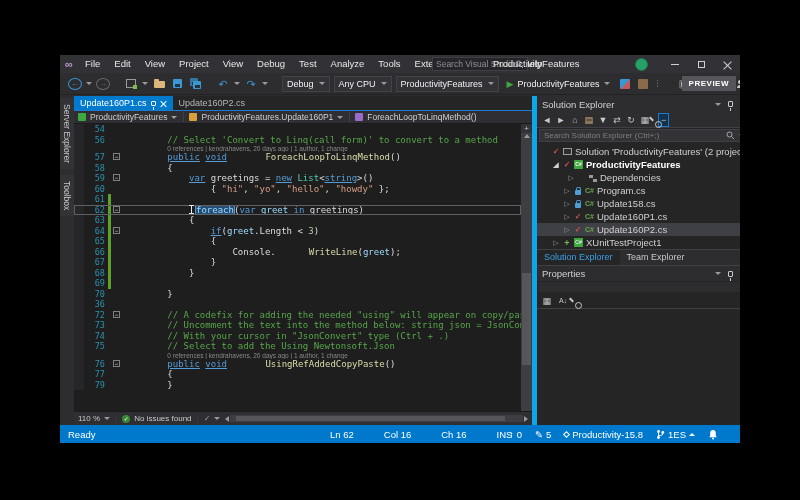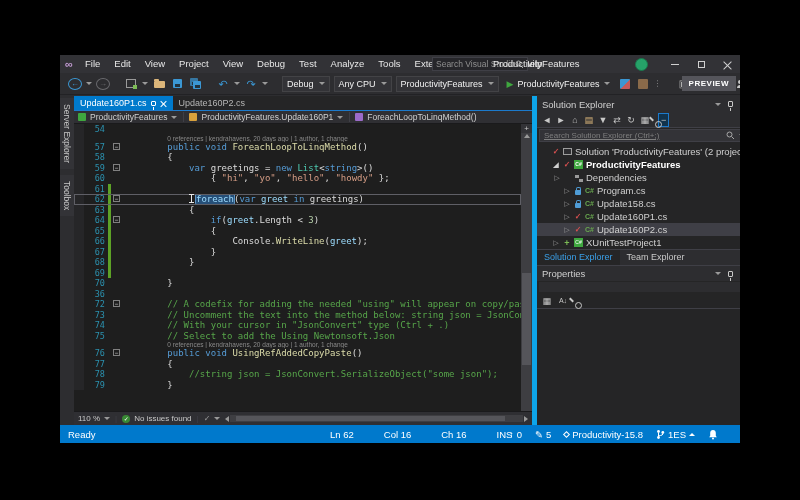--- a/index.html
+++ b/index.html
@@ -90,22 +90,22 @@
   .crow { display:flex; height:10.5px; line-height:10.5px; white-space:pre; }
   .crow.clrow { height:7px; line-height:7px; }
   .bpm { width:10px; background:#262628; flex:none; }
   .ln { width:24px; flex:none; text-align:right; color:#2b91af; padding-right:3px; font-size:8.5px; }
   .chg { width:3px; flex:none; } .chg.on { background:#5da226; }
   .om { width:13px; flex:none; position:relative; }
   .fold { position:absolute; left:2px; top:1px; width:7px; height:7px; border:1px solid #808080; color:#c8c8c8;
     font-size:6px; line-height:5px; text-align:center; background:#1e1e1e; }
   .codetext { flex:1; overflow:hidden; white-space:pre; }
   .crow.cur { outline:1px solid #5f5f66; outline-offset:-1px; }
-  .tk-c { color:#57a64a; } .tk-k { color:#569cd6; } .tk-s { color:#d69d85; }
-  .tk-ty { color:#4ec9b0; } .tk-m { color:#dcdcaa; } .tk-p { color:#9cdcfe; }
+  .tk-c { color:#57a64a; } .tk-k { color:#569cd6;text-decoration:underline; } .tk-s { color:#d69d85; }
+  .tk-ty { color:#4ec9b0; } .tk-m { color:#dcdcaa;margin-left:33px; } .tk-p { color:#9cdcfe; }
   .tk-nu { color:#b5cea8; } .tk-w { color:#dcdcdc; }
   .tk-ks { color:#9cdcfe; background:#264f78; outline:1px solid #5c93c3; border-radius:1px; }
   .tk-cl { color:#8a8a8a; font-size:6.5px; font-family:"Liberation Sans", sans-serif; }
   .ibeam { display:inline-block; position:relative; width:6px; height:9px; vertical-align:-1px; margin-right:1px; }
   .ibeam::before { content:""; position:absolute; left:2px; top:0; bottom:0; width:1px; background:#e8e8e8; }
   .ibeam::after { content:""; position:absolute; left:0; right:1px; top:0; bottom:0;
     border-top:1px solid #e8e8e8; border-bottom:1px solid #e8e8e8; }
 
   .vscroll { width:11px; flex:none; background:#3e3e42; position:relative; }
   .vs-split { position:absolute; top:0; left:0; right:0; height:9px; background:#333337; color:#c8c8c8;
@@ -141,21 +141,21 @@
   .xsm::before{ transform:rotate(45deg);} .xsm::after{ transform:rotate(-45deg);}
   .se-toolbar { height:16px; display:flex; align-items:center; gap:4px; padding:0 5px; background:#2d2d30;
     border-bottom:1px solid #3f3f46; }
   .se-ti { color:#c8c8c8; font-size:9px; line-height:12px; min-width:10px; text-align:center; }
   .se-ti.boxed { border:1px solid #1c7acc; background:#11334d; padding:0 2px; }
   .wrench { width:9px; height:9px; position:relative; }
   .wrench::before { content:""; position:absolute; left:1px; top:1px; width:5px; height:5px; border:1.5px solid #c8c8c8; border-radius:50%; }
   .wrench::after { content:""; position:absolute; right:0; bottom:0; width:5px; height:2px; background:#c8c8c8; transform:rotate(45deg); }
   .se-search { height:13px; margin:1px 2px; background:#333337; border:1px solid #3f3f46; color:#7f7f7f;
     font-size:8px; display:flex; align-items:center; padding:0 4px; gap:4px; }
-  .se-search .txt { flex:1; white-space:nowrap; overflow:hidden;text-decoration:underline; }
+  .se-search .txt { flex:1; white-space:nowrap; overflow:hidden; }
   .tree { padding-top:2px; }
   .trow { height:13px; display:flex; align-items:center; gap:3px; font-size:9.5px; color:#d0d0d0; white-space:nowrap; overflow:hidden; }
   .trow.sel { background:#3f3f46; }
   .trow.bold { font-weight:bold; color:#fff; }
   .arrowc { color:#9a9a9a; font-size:7px; width:8px; text-align:center; }
   .arrowe { color:#d0d0d0; font-size:7px; width:8px; text-align:center; }
   .st { width:8px; display:inline-flex; justify-content:center; }
   .st-edit { color:#d85050; font-size:8px; font-weight:bold; }
   .st-add { color:#7cbb55; font-size:9px; font-weight:bold; }
   .st-lock { width:6px; height:5px; background:#4f9cd6; border-radius:1px; position:relative; margin-top:3px; }
@@ -327,20 +327,21 @@
           </span>
           <span class="bc-seg">
             <span class="bc-ico bc-method"></span>
             <span>ForeachLoopToLinqMethod()</span>
           </span>
         </div>
 
         <div class="code-wrap">
           <div class="code-lines" id="code-lines">
               <div class="crow"><span class="bpm"></span><span class="ln">54</span><span class="chg"></span><span class="om"></span><span class="codetext"><span></span></span></div>
+              <div class="crow"><span class="bpm"></span><span class="ln">56</span><span class="chg"></span><span class="om"></span><span class="codetext"><span>        </span><span class="tk-c">// Select 'Convert to Linq(call form)' to convert to a method</span></span></div>
               <div class="crow clrow"><span class="bpm"></span><span class="ln"></span><span class="chg"></span><span class="om"></span><span class="codetext"><span>        </span><span class="tk-cl">0 references | kendrahavens, 20 days ago | 1 author, 1 change</span></span></div>
               <div class="crow"><span class="bpm"></span><span class="ln">57</span><span class="chg"></span><span class="om"><span class="fold">−</span></span><span class="codetext"><span>        </span><span class="tk-k">public</span><span class="tk-w"> </span><span class="tk-k">void</span><span class="tk-w"> </span><span class="tk-m">ForeachLoopToLinqMethod</span><span class="tk-w">()</span></span></div>
               <div class="crow"><span class="bpm"></span><span class="ln">58</span><span class="chg"></span><span class="om"></span><span class="codetext"><span>        </span><span class="tk-w">{</span></span></div>
               <div class="crow"><span class="bpm"></span><span class="ln">59</span><span class="chg"></span><span class="om"><span class="fold">−</span></span><span class="codetext"><span>            </span><span class="tk-k">var</span><span class="tk-w"> greetings = </span><span class="tk-k">new</span><span class="tk-w"> </span><span class="tk-ty">List</span><span class="tk-w">&lt;</span><span class="tk-k">string</span><span class="tk-w">&gt;()</span></span></div>
               <div class="crow"><span class="bpm"></span><span class="ln">60</span><span class="chg"></span><span class="om"></span><span class="codetext"><span>                </span><span class="tk-w">{ </span><span class="tk-s">"hi"</span><span class="tk-w">, </span><span class="tk-s">"yo"</span><span class="tk-w">, </span><span class="tk-s">"hello"</span><span class="tk-w">, </span><span class="tk-s">"howdy"</span><span class="tk-w"> };</span></span></div>
               <div class="crow"><span class="bpm"></span><span class="ln">61</span><span class="chg on"></span><span class="om"></span><span class="codetext"><span></span></span></div>
               <div class="crow cur"><span class="bpm"></span><span class="ln">62</span><span class="chg on"></span><span class="om"><span class="fold">−</span></span><span class="codetext"><span>            </span><span class="ibeam"></span><span class="tk-ks">foreach</span><span class="tk-w">(</span><span class="tk-k">var</span><span class="tk-w"> </span><span class="tk-p">greet</span><span class="tk-w"> </span><span class="tk-k">in</span><span class="tk-w"> greetings)</span></span></div>
               <div class="crow"><span class="bpm"></span><span class="ln">63</span><span class="chg on"></span><span class="om"></span><span class="codetext"><span>            </span><span class="tk-w">{</span></span></div>
               <div class="crow"><span class="bpm"></span><span class="ln">64</span><span class="chg on"></span><span class="om"><span class="fold">−</span></span><span class="codetext"><span>                </span><span class="tk-k">if</span><span class="tk-w">(</span><span class="tk-p">greet</span><span class="tk-w">.Length &lt; </span><span class="tk-nu">3</span><span class="tk-w">)</span></span></div>
               <div class="crow"><span class="bpm"></span><span class="ln">65</span><span class="chg on"></span><span class="om"></span><span class="codetext"><span>                </span><span class="tk-w">{</span></span></div>
@@ -350,21 +351,20 @@
               <div class="crow"><span class="bpm"></span><span class="ln">69</span><span class="chg on"></span><span class="om"></span><span class="codetext"><span></span></span></div>
               <div class="crow"><span class="bpm"></span><span class="ln">70</span><span class="chg"></span><span class="om"></span><span class="codetext"><span>        </span><span class="tk-w">}</span></span></div>
               <div class="crow"><span class="bpm"></span><span class="ln">36</span><span class="chg"></span><span class="om"></span><span class="codetext"><span></span></span></div>
               <div class="crow"><span class="bpm"></span><span class="ln">72</span><span class="chg"></span><span class="om"><span class="fold">−</span></span><span class="codetext"><span>        </span><span class="tk-c">// A codefix for adding the needed "using" will appear on copy/pasted code</span></span></div>
               <div class="crow"><span class="bpm"></span><span class="ln">73</span><span class="chg"></span><span class="om"></span><span class="codetext"><span>        </span><span class="tk-c">// Uncomment the text into the method below: string json = JsonConvert.Serializ</span></span></div>
               <div class="crow"><span class="bpm"></span><span class="ln">74</span><span class="chg"></span><span class="om"></span><span class="codetext"><span>        </span><span class="tk-c">// With your cursor in "JsonConvert" type (Ctrl + .)</span></span></div>
               <div class="crow"><span class="bpm"></span><span class="ln">75</span><span class="chg"></span><span class="om"></span><span class="codetext"><span>        </span><span class="tk-c">// Select to add the Using Newtonsoft.Json</span></span></div>
               <div class="crow clrow"><span class="bpm"></span><span class="ln"></span><span class="chg"></span><span class="om"></span><span class="codetext"><span>        </span><span class="tk-cl">0 references | kendrahavens, 20 days ago | 1 author, 1 change</span></span></div>
               <div class="crow"><span class="bpm"></span><span class="ln">76</span><span class="chg"></span><span class="om"><span class="fold">−</span></span><span class="codetext"><span>        </span><span class="tk-k">public</span><span class="tk-w"> </span><span class="tk-k">void</span><span class="tk-w"> </span><span class="tk-m">UsingRefAddedCopyPaste</span><span class="tk-w">()</span></span></div>
               <div class="crow"><span class="bpm"></span><span class="ln">77</span><span class="chg"></span><span class="om"></span><span class="codetext"><span>        </span><span class="tk-w">{</span></span></div>
-              <div class="crow"><span class="bpm"></span><span class="ln">78</span><span class="chg"></span><span class="om"></span><span class="codetext"><span>            </span><span class="tk-c">//string json = JsonConvert.SerializeObject("some json");</span></span></div>
               <div class="crow"><span class="bpm"></span><span class="ln">79</span><span class="chg"></span><span class="om"></span><span class="codetext"><span>        </span><span class="tk-w">}</span></span></div>
             </div>
           <div class="vscroll">
             <span class="vs-split">+</span>
             <span class="vs-up"></span>
             <span class="vs-mark g" style="top:64%"></span>
             <span class="vs-mark g" style="top:67%"></span>
             <span class="vs-mark g" style="top:70%"></span>
             <span class="vs-mark g" style="top:73%"></span>
             <span class="vs-mark b" style="top:67%"></span>
@@ -441,21 +441,21 @@
               <span>Solution 'ProductivityFeatures' (2 projects)</span>
             </div>
             <div class="trow bold" style="padding-left: 15px;">
               <span class="arrowe">◢</span>
               <span class="st">
                 <span class="st-edit">✓</span>
               </span>
               <span class="ic-proj">C#</span>
               <span>ProductivityFeatures</span>
             </div>
-            <div class="trow" style="padding-left: 16px;">
+            <div class="trow" style="padding-left: 30px;">
               <span class="arrowc">▷</span>
               <span class="st"></span>
               <span class="ic-dep"></span>
               <span>Dependencies</span>
             </div>
             <div class="trow" style="padding-left: 26px;">
               <span class="arrowc">▷</span>
               <span class="st">
                 <span class="st-lock"></span>
               </span>

